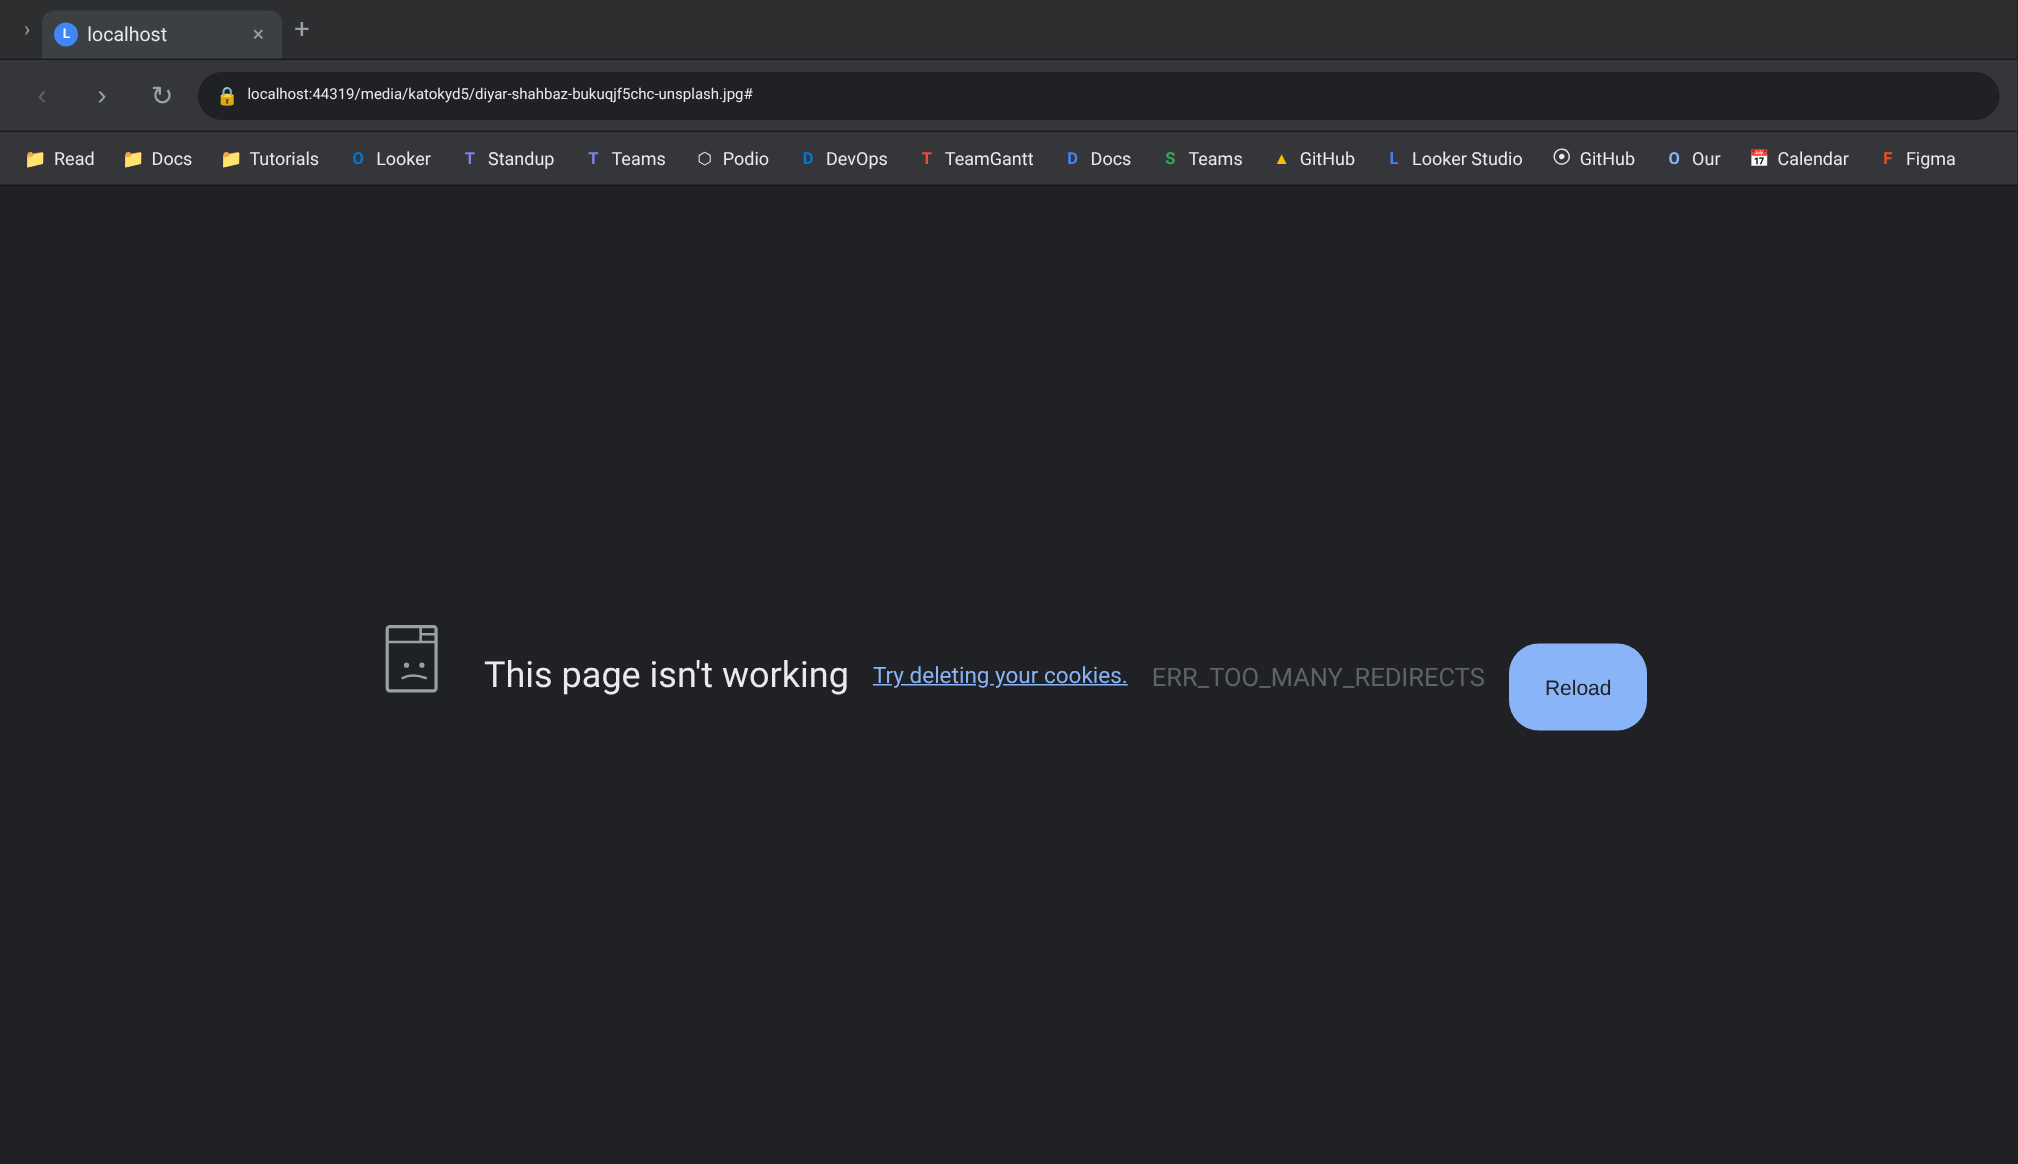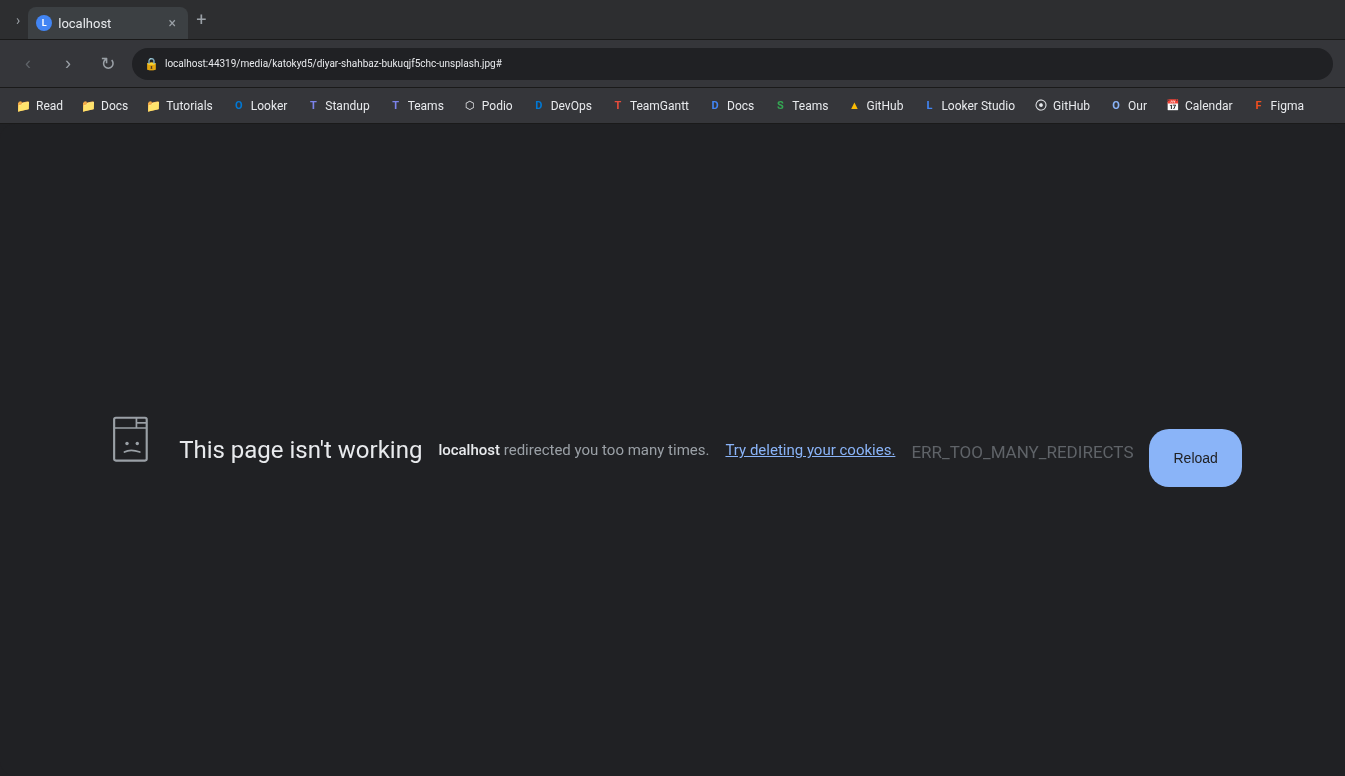--- a/index.html
+++ b/index.html
@@ -350,24 +350,20 @@
     <line x1="8" y1="14" x2="46" y2="14" stroke="#9aa0a6" stroke-width="2"></line>
     <circle cx="23" cy="32" r="2" fill="#9aa0a6"></circle>
     <circle cx="35" cy="32" r="2" fill="#9aa0a6"></circle>
     <path d="M20 42 Q27 38 38 42" stroke="#9aa0a6" stroke-width="2" fill="none" stroke-linecap="round"></path>
     <line x1="34" y1="2" x2="34" y2="14" stroke="#9aa0a6" stroke-width="2"></line>
     <line x1="34" y1="8" x2="46" y2="8" stroke="#9aa0a6" stroke-width="2"></line>
   </svg>
 
   <h1 class="error-title">This page isn't working</h1>
 
-  <p class="error-body">
-    <span class="hostname">localhost</span>
-    <span>redirected you too many times.</span>
-  </p>
 
   <span class="error-link">Try deleting your cookies.</span>
 
   <p class="error-code">ERR_TOO_MANY_REDIRECTS</p>
 
   <button class="reload-btn">Reload</button>
 
 </div>
 
 </body></html>

